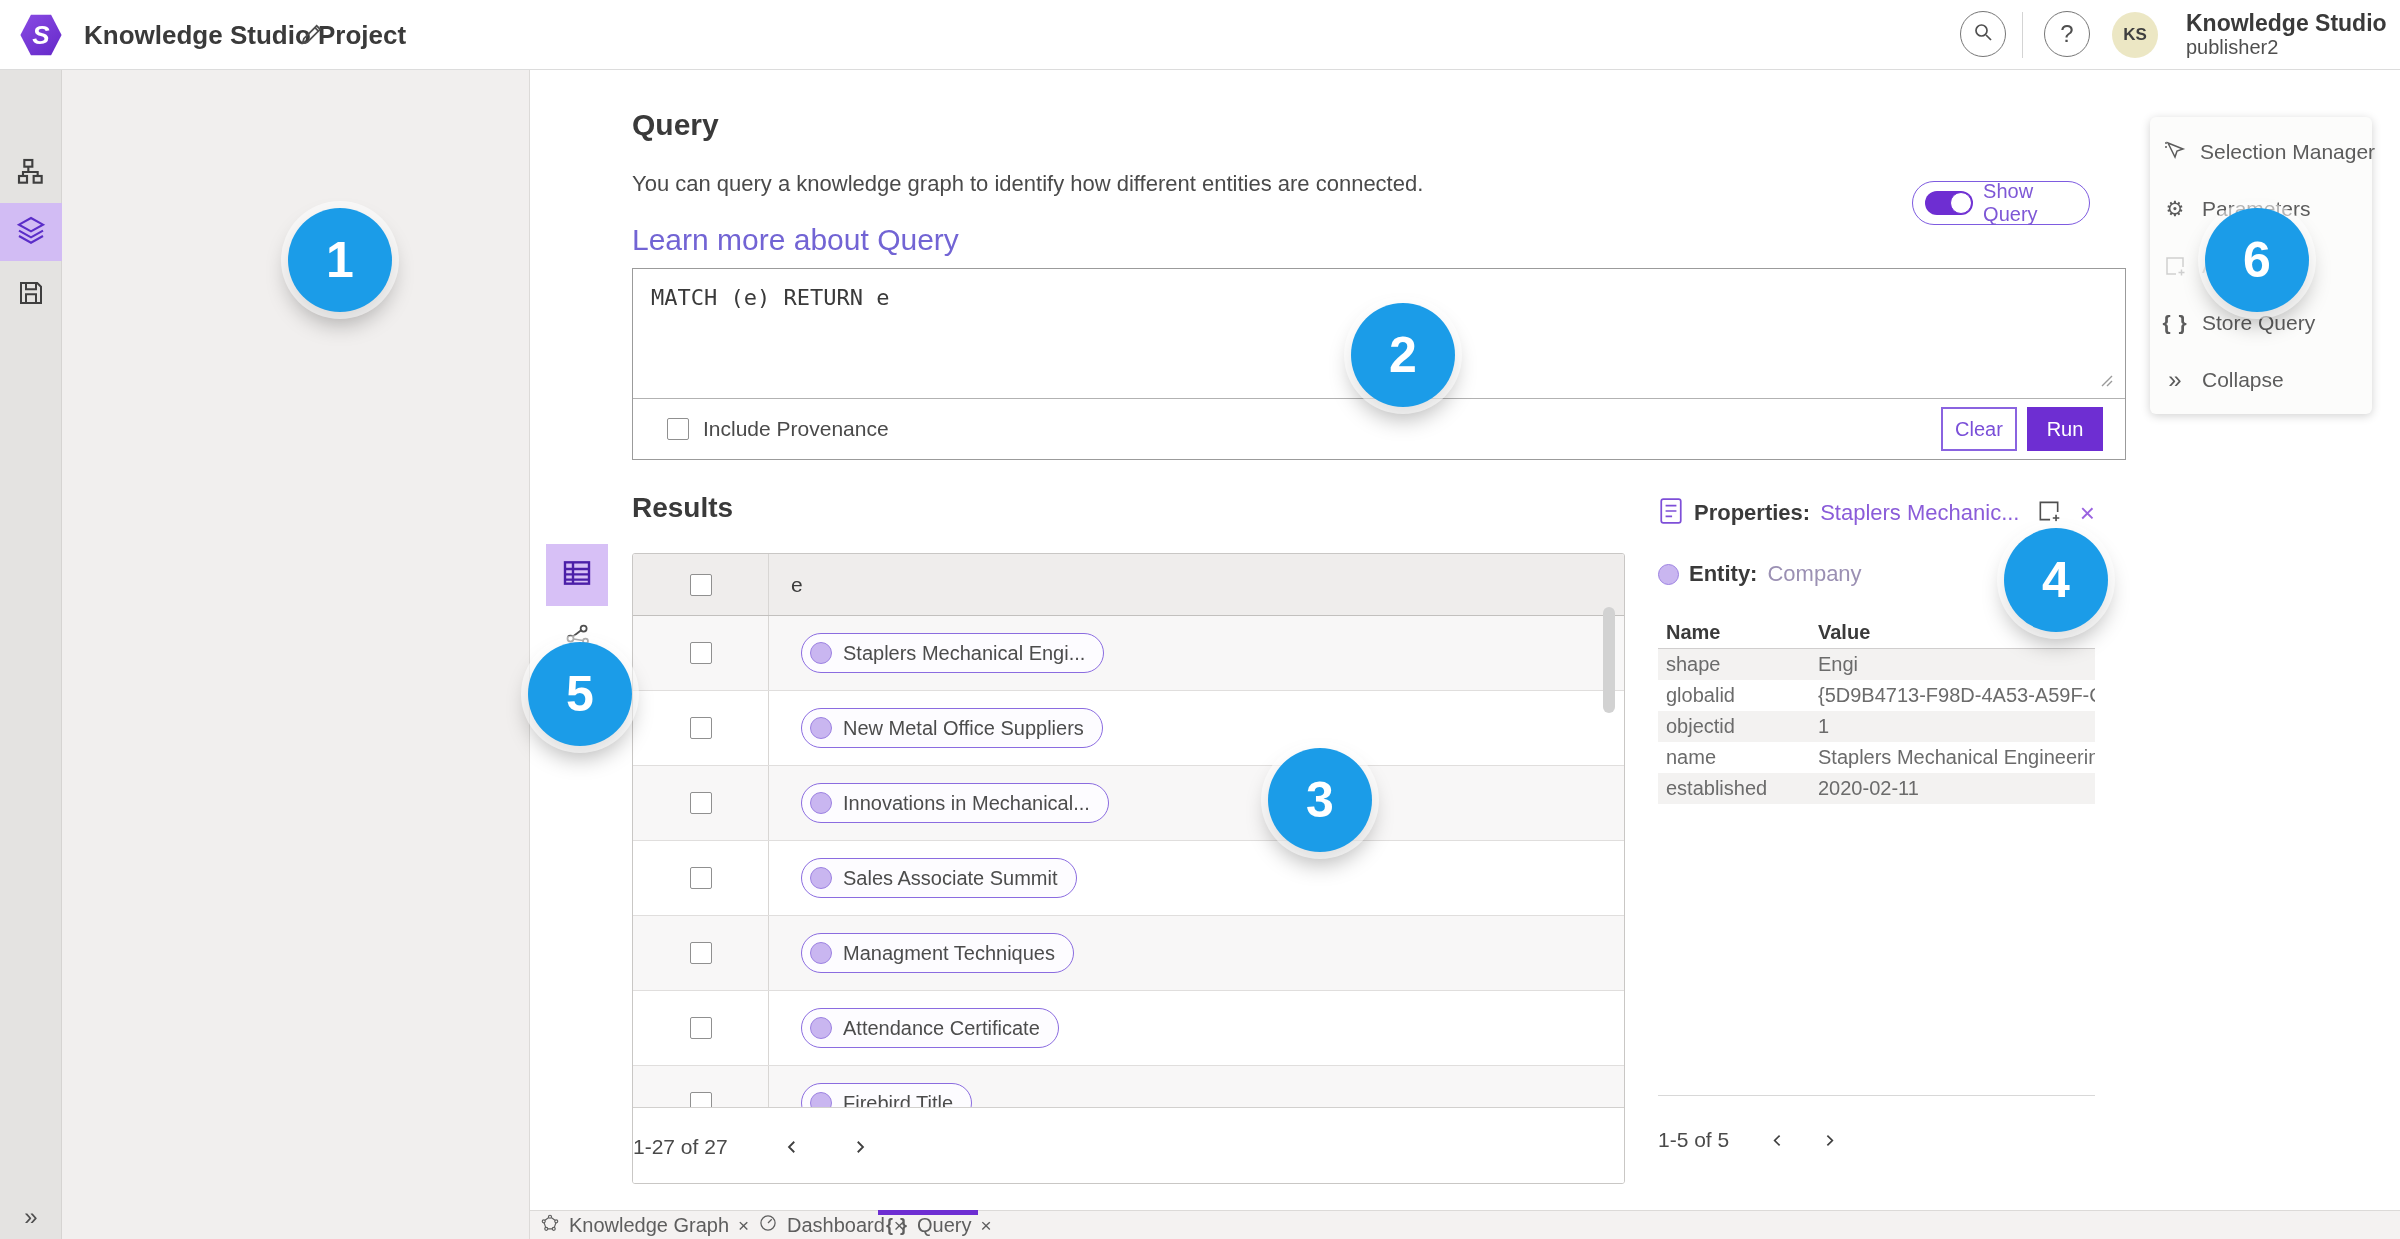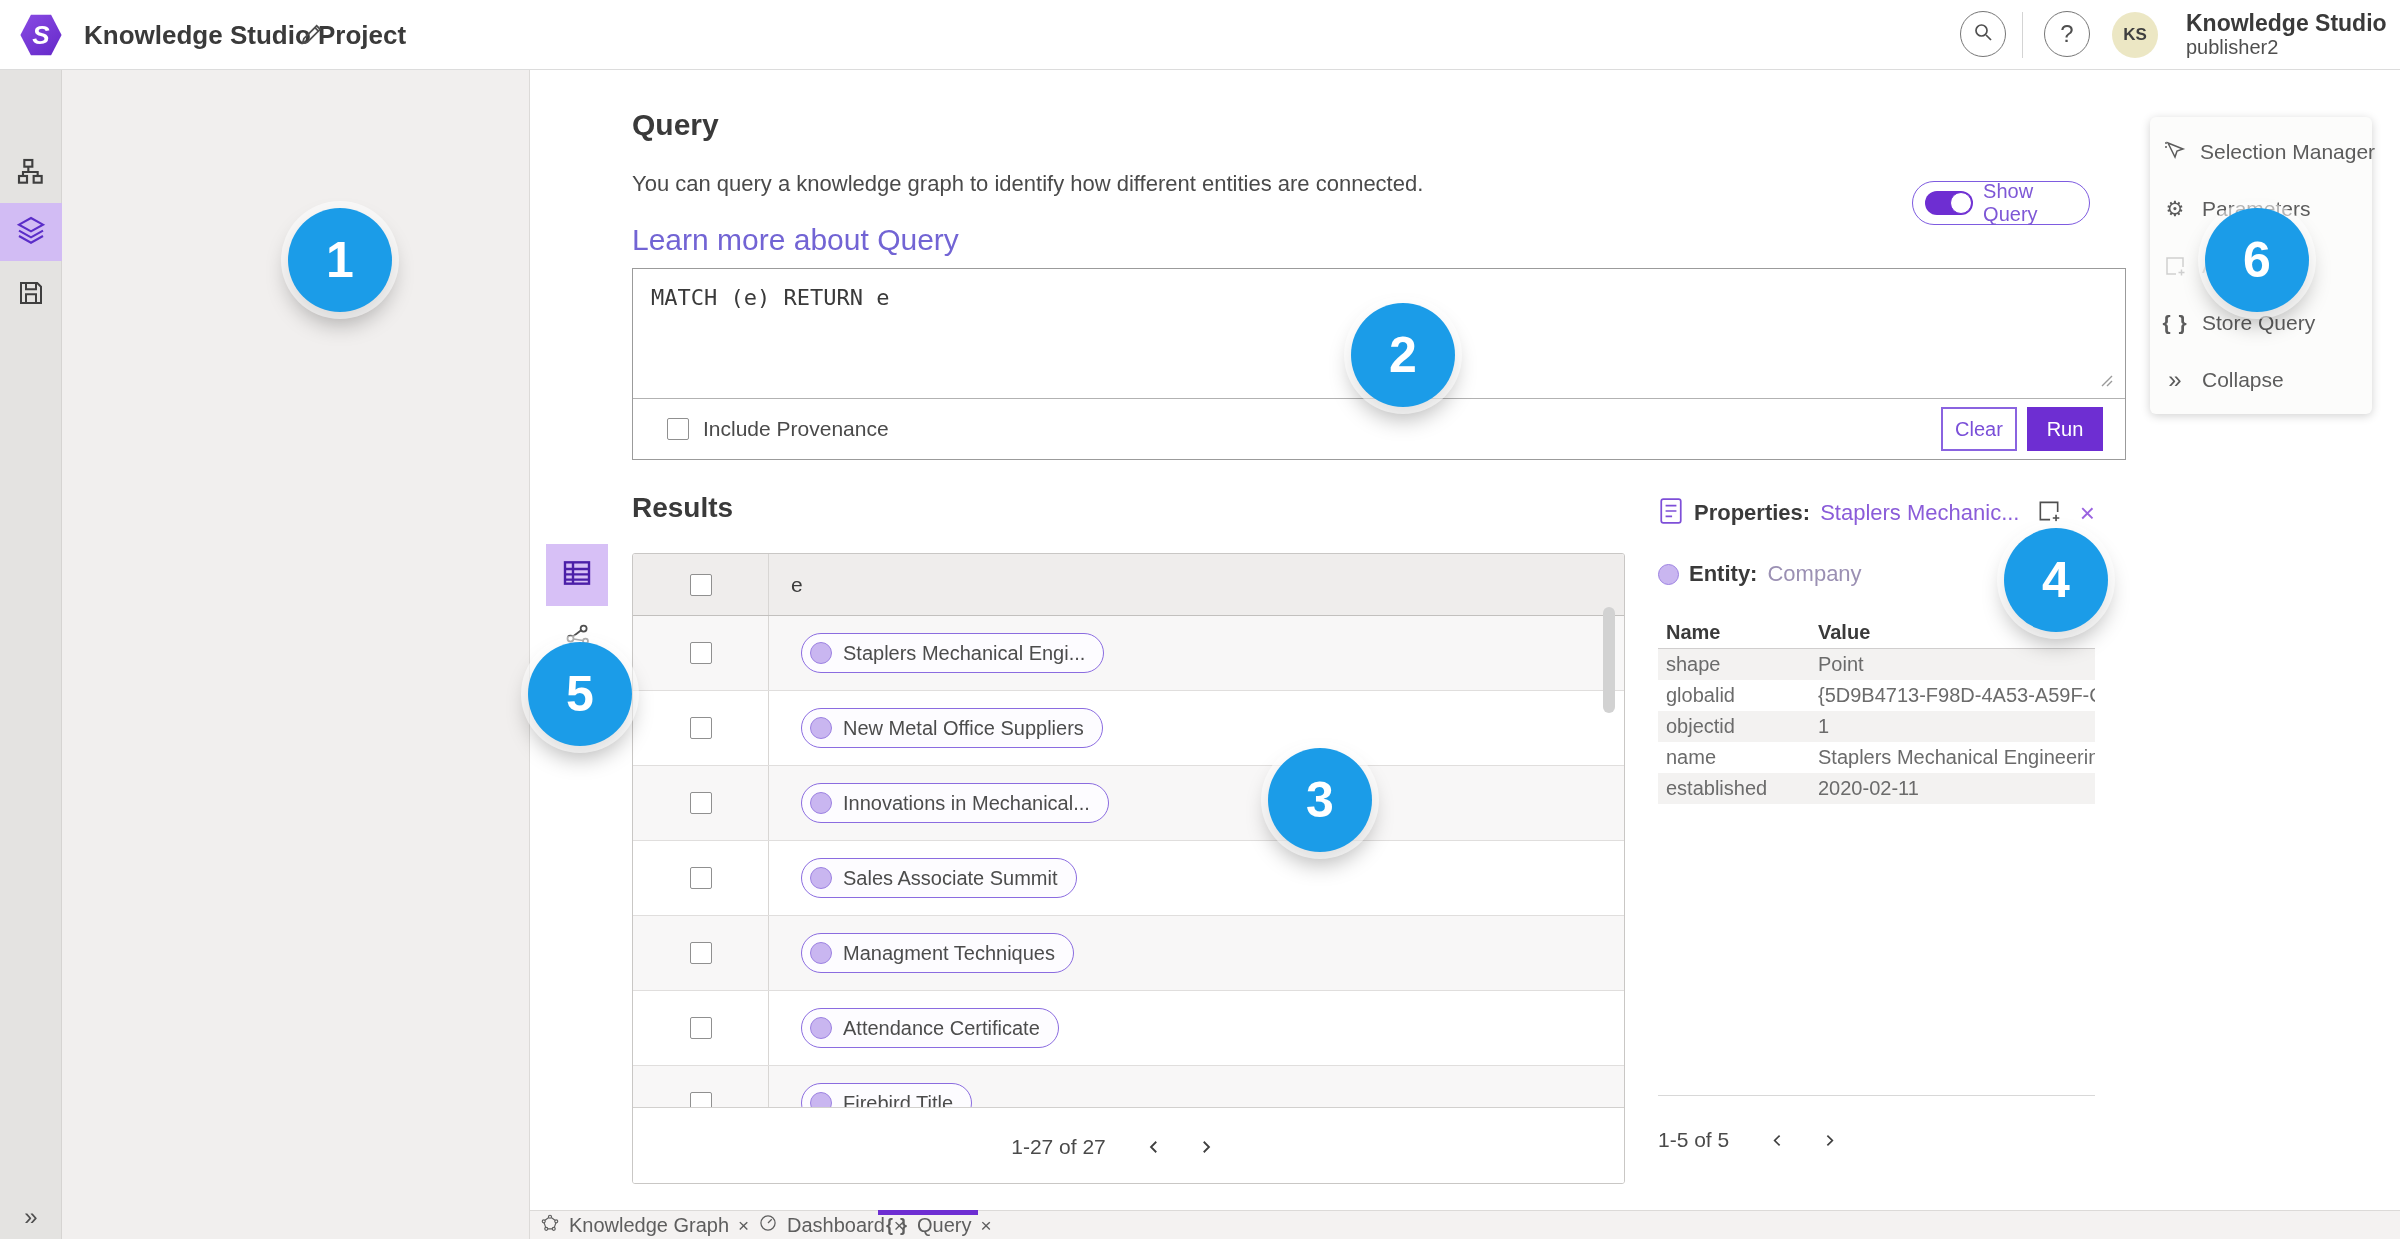--- a/index.html
+++ b/index.html
@@ -79,22 +79,22 @@
              display:flex; flex-direction:column; overflow:hidden; }
   .thead { height:62px; background:#efedec; border-bottom:1px solid #c2c0be; display:flex; flex:none; }
   .cell-check { width:136px; flex:none; border-right:1px solid #d8d6d4; display:flex; align-items:center; justify-content:center; }
   .cell-e { flex:1; display:flex; align-items:center; padding-left:22px; font-size:21px; color:#3b3b3b; }
   .tbody { height:491px; flex:none; overflow:hidden; }
   .rrow { display:flex; height:75px; border-bottom:1px solid #e0dedd; background:#fff; }
   .rrow:nth-child(odd) { background:#f8f7f7; }
   .chip { display:inline-flex; align-items:center; gap:11px; height:40px; padding:0 18px 0 8px; margin-left:10px;
           border:1.5px solid #8b6ce0; border-radius:21px; background:#fdfcff; font-size:20px; color:#4c4c4c; cursor:pointer; }
   .chip .dot { width:22px; height:22px; border-radius:50%; background:#c9b6f0; border:1.5px solid #9d82e2; flex:none; }
-  .tfoot { height:78px; border-top:1px solid #d2d0ce; display:flex; align-items:center; justify-content:center;
-           padding-right:20px; gap:12px; flex:none; background:#fff; }
+  .tfoot { height:78px; border-top:1px solid #d2d0ce; display:flex; align-items:center; justify-content:flex-start;
+           padding-right:20px; gap:28px; flex:none; background:#fff; }
   .pag-text { font-size:21px; color:#4a4a4a; margin-right:16px; }
   .pag-btn { width:40px; height:40px; display:flex; align-items:center; justify-content:center; cursor:pointer; background:transparent; border:none; }
   .scroll-thumb { left:1603px; top:607px; width:12px; height:106px; background:#d2d2d2; border-radius:6px; }
 
   
   .props { left:1658px; top:495px; width:437px; height:689px; background:#fff; }
   .props-head { display:flex; align-items:center; gap:10px; height:36px; }
   .props-label { font-size:22px; font-weight:bold; color:#3a3a3a; }
   .props-link { font-size:22px; color:#8a5cd9; cursor:pointer; white-space:nowrap; }
   .props-actions { margin-left:auto; display:flex; align-items:center; gap:18px; }
@@ -394,21 +394,21 @@
     <span class="entity-label">Entity:</span>
     <span class="entity-type">Company</span>
   </div>
   <div class="ptable">
     <div class="phead">
       <div class="pname">Name</div>
       <div class="pval">Value</div>
     </div>
     <div class="prow">
       <div class="pname">shape</div>
-      <div class="pval">Point</div>
+      <div class="pval">Engi</div>
     </div>
     <div class="prow">
       <div class="pname">globalid</div>
       <div class="pval">{5D9B4713-F98D-4A53-A59F-C11...</div>
     </div>
     <div class="prow">
       <div class="pname">objectid</div>
       <div class="pval">1</div>
     </div>
     <div class="prow">

